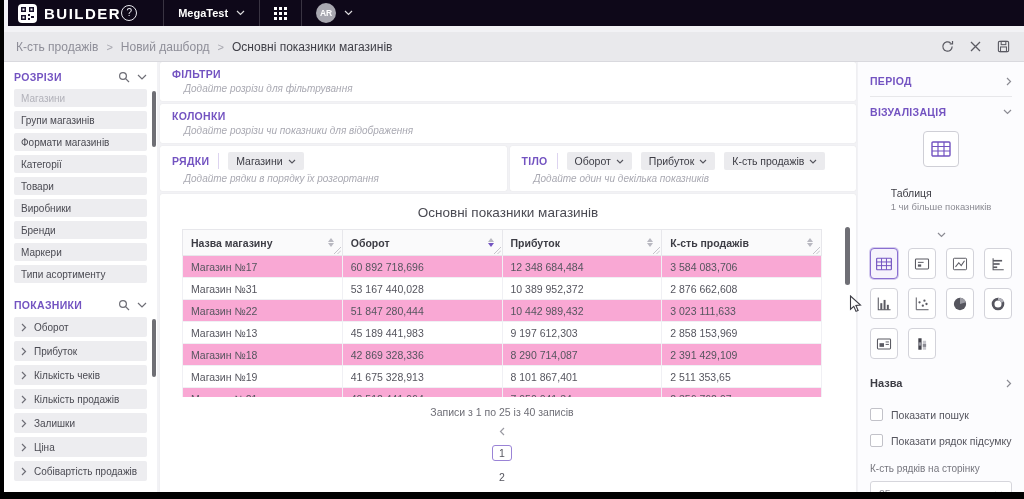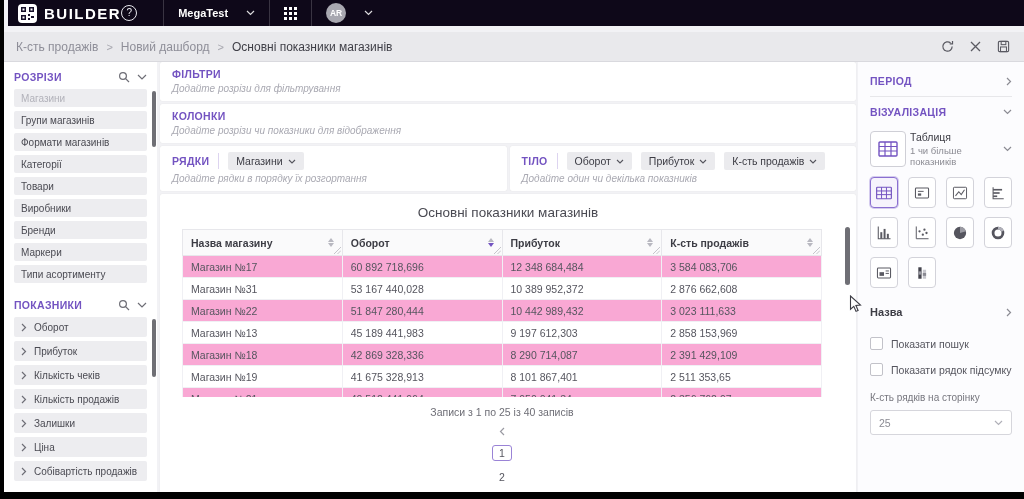--- a/index.html
+++ b/index.html
@@ -12,21 +12,21 @@
 
   
   .appbar { position:absolute; left:8px; top:0; width:1024px; height:26px; background:#0e0819; color:#fff;
             display:flex; align-items:center; z-index:40; }
   .logo-wrap { display:flex; align-items:center; gap:7px; padding-left:10px; }
   .logo-mark { width:19px; height:19px; background:#fff; border-radius:4px; display:flex; align-items:center; justify-content:center; }
   .logo-text { font-size:15px; font-weight:bold; letter-spacing:1.5px; }
   .appbar-right { display:flex; align-items:center; height:100%; }
   .help-btn { width:16px; height:16px; border:1.2px solid #e8e8ee; border-radius:50%; font-size:10px; line-height:13px;
               text-align:center; color:#e8e8ee; margin-right:26px; cursor:default; }
-  .appbar-cell { display:flex; align-items:center; height:100%; border-left:1px solid rgba(255,255,255,.18); padding:0 14px; gap:18px; }
+  .appbar-cell { display:flex; align-items:center; height:100%; border-left:1px solid rgba(255,255,255,.18); padding:0 14px; gap:8px; }
   .workspace-label { font-size:11px; font-weight:bold; }
   .avatar { width:20px; height:20px; border-radius:50%; background:#a8a8b0; color:#fff; font-size:8.5px; font-weight:bold;
             display:flex; align-items:center; justify-content:center; }
   .chev { opacity:.85; }
 
   
   .crumbbar { position:absolute; left:4px; top:32px; width:1020px; height:30px; background:#e9e9ec;
               border-bottom:1px solid #d9d9de; display:flex; align-items:center; justify-content:space-between; padding:0 14px 0 12px; z-index:30; }
   .crumbs { display:flex; align-items:center; gap:8px; font-size:12px; color:#8e8e98; }
   .crumbs .sep { color:#a6a6ae; font-size:11px; }
@@ -45,21 +45,21 @@
   .met-item { background:#ededf0; border-radius:2px; height:20px; margin-bottom:4px; display:flex; align-items:center;
               gap:7px; padding:0 7px; font-size:10px; color:#4a4a52; cursor:pointer; }
   .met-item .arr { color:#6e6e76; display:flex; }
   .vthumb { position:absolute; right:1px; width:4px; background:#6f6f75; border-radius:2px; }
 
   
   .main { position:absolute; left:160px; top:62px; width:696px; height:430px; }
   .panel { background:#fff; border-radius:2px; box-shadow:0 0 1px rgba(0,0,0,.12); margin-bottom:3px; }
   .zone { padding:6px 12px 7px 12px; }
   .zone-title { color:#7353c1; font-size:10.5px; font-weight:bold; letter-spacing:.3px; }
-  .zone-hint { font-size:10px; font-style:italic; color:#a9a9b2; margin-top:3px; }
+  .zone-hint { font-size:10px; font-style:italic; color:#a9a9b2; margin-top:3px;margin-left:12px; }
   .zone-row { display:flex; align-items:center; gap:9px; }
   .zone-div { width:1px; height:16px; background:#ddd4f0; }
   .chip { display:inline-flex; align-items:center; gap:5px; background:#ebebee; border-radius:2px; padding:3px 8px;
           font-size:10.5px; color:#3c3c44; cursor:pointer; }
   .chip .chev-s { color:#55555e; display:flex; }
   .split { display:flex; gap:3px; }
   .split .panel { flex:1; margin-bottom:3px; }
 
   
   .widget { position:relative; padding:8px 0 8px 0; }
@@ -83,21 +83,21 @@
   .pager .pg { padding:1px 6px; cursor:pointer; color:#55555e; }
   .pager .pg.current { border:1px solid #9a83d6; border-radius:3px; }
 
   
   .sidebar-right { position:absolute; left:858px; top:62px; width:166px; height:430px; background:#fcfcfe; padding:4px 12px; }
   .rs-row { display:flex; align-items:center; justify-content:space-between; padding:9px 0; cursor:pointer; }
   .rs-title { color:#7353c1; font-size:10.5px; font-weight:bold; letter-spacing:.3px; }
   .rs-title-dark { color:#3c3c44; font-size:11px; font-weight:bold; }
   .rs-div { border:none; border-top:1px solid #e7e7ea; }
   .rs-chev { color:#8b8b93; display:flex; }
-  .viz-select { display:flex; align-items:center; gap:4px; margin:4px 0 10px 0; cursor:pointer; }
+  .viz-select { display:flex; align-items:center; gap:20px; margin:4px 0 10px 0; cursor:pointer;flex-direction:column; }
   .viz-big { width:36px; height:36px; border:1px solid #cfcfd6; border-radius:4px; display:flex; align-items:center;
              justify-content:center; color:#7353c1; background:#fff; flex:none; }
   .viz-txt { flex:1; min-width:0; }
   .viz-name { font-size:10.5px; color:#3c3c44; }
   .viz-desc { font-size:9.5px; color:#8b8b93; margin-top:2px; }
   .viz-grid { display:grid; grid-template-columns:repeat(4,1fr); gap:9px 10px; margin:2px 0 12px 0; }
   .viz-btn { height:31px; border:1px solid #d3d3da; border-radius:4px; background:#fff; display:flex; align-items:center;
              justify-content:center; color:#5a5a62; cursor:pointer; }
   .viz-btn.selected { border-color:#8a6fd0; box-shadow:0 0 0 1px rgba(138,111,208,.35); background:#f6f3fc; color:#7353c1; }
   .opt-row { display:flex; align-items:center; gap:8px; margin:13px 0; cursor:pointer; }

